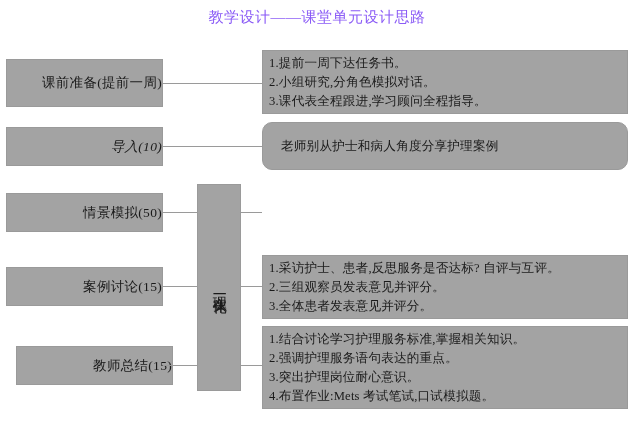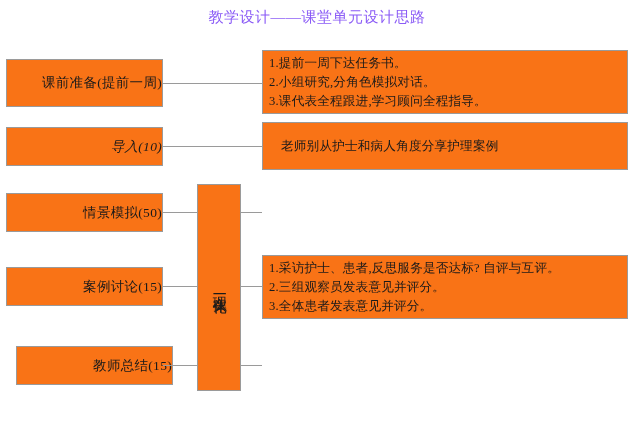--- a/index.html
+++ b/index.html
@@ -29,21 +29,21 @@
     text-align: center;
     font-size: 15px;
     letter-spacing: 0.5px;
     color: #8b5cf6;
     white-space: nowrap;
   }
   .box {
     position: absolute;
     box-sizing: border-box;
     border: 1px solid #9a9a9a;
-    background: #f97316;
+    background: #a3a3a3;
   }
   .stage-box {
     display: flex;
     align-items: center;
     justify-content: flex-end;
     font-size: 13.5px;
     white-space: nowrap;
     letter-spacing: 0.3px;
   }
   .content-box {
@@ -110,31 +110,37 @@
   <div class="box center-box" style="left:197px; top:184px; width:44px; height:207px;">
     <span class="vertical-text">理实一体化</span>
   </div>
 
   <div class="box content-box" style="left:262px; top:50px; width:366px; height:64px;">
     <div class="content-line">1.提前一周下达任务书。</div>
     <div class="content-line">2.小组研究,分角色模拟对话。</div>
     <div class="content-line">3.课代表全程跟进,学习顾问全程指导。</div>
   </div>
 
-  <div class="box content-box single" style="left:262px; top:122px; width:366px; height:48px;">
+  <div class="box content-box single" style="left:262px; top:122px; width:366px; height:48px;border-radius:10px;">
     <div class="content-line">老师别从护士和病人角度分享护理案例</div>
   </div>
 
 
   <div class="box content-box" style="left:262px; top:255px; width:366px; height:64px;">
     <div class="content-line">1.采访护士、患者,反思服务是否达标? 自评与互评。</div>
     <div class="content-line">2.三组观察员发表意见并评分。</div>
     <div class="content-line">3.全体患者发表意见并评分。</div>
   </div>
 
+  <div class="box content-box" style="left:262px; top:326px; width:366px; height:83px;">
+    <div class="content-line">1.结合讨论学习护理服务标准,掌握相关知识。</div>
+    <div class="content-line">2.强调护理服务语句表达的重点。</div>
+    <div class="content-line">3.突出护理岗位耐心意识。</div>
+    <div class="content-line">4.布置作业:Mets 考试笔试,口试模拟题。</div>
+  </div>
 
   <div class="connector h" style="left:163px; top:83px; width:99px;"></div>
   <div class="connector h" style="left:163px; top:146px; width:99px;"></div>
 
   <div class="connector h" style="left:163px; top:212px; width:34px;"></div>
   <div class="connector h" style="left:163px; top:286px; width:34px;"></div>
   <div class="connector h" style="left:163px; top:365px; width:34px;"></div>
 
   <div class="connector h" style="left:241px; top:212px; width:21px;"></div>
   <div class="connector h" style="left:241px; top:286px; width:21px;"></div>

